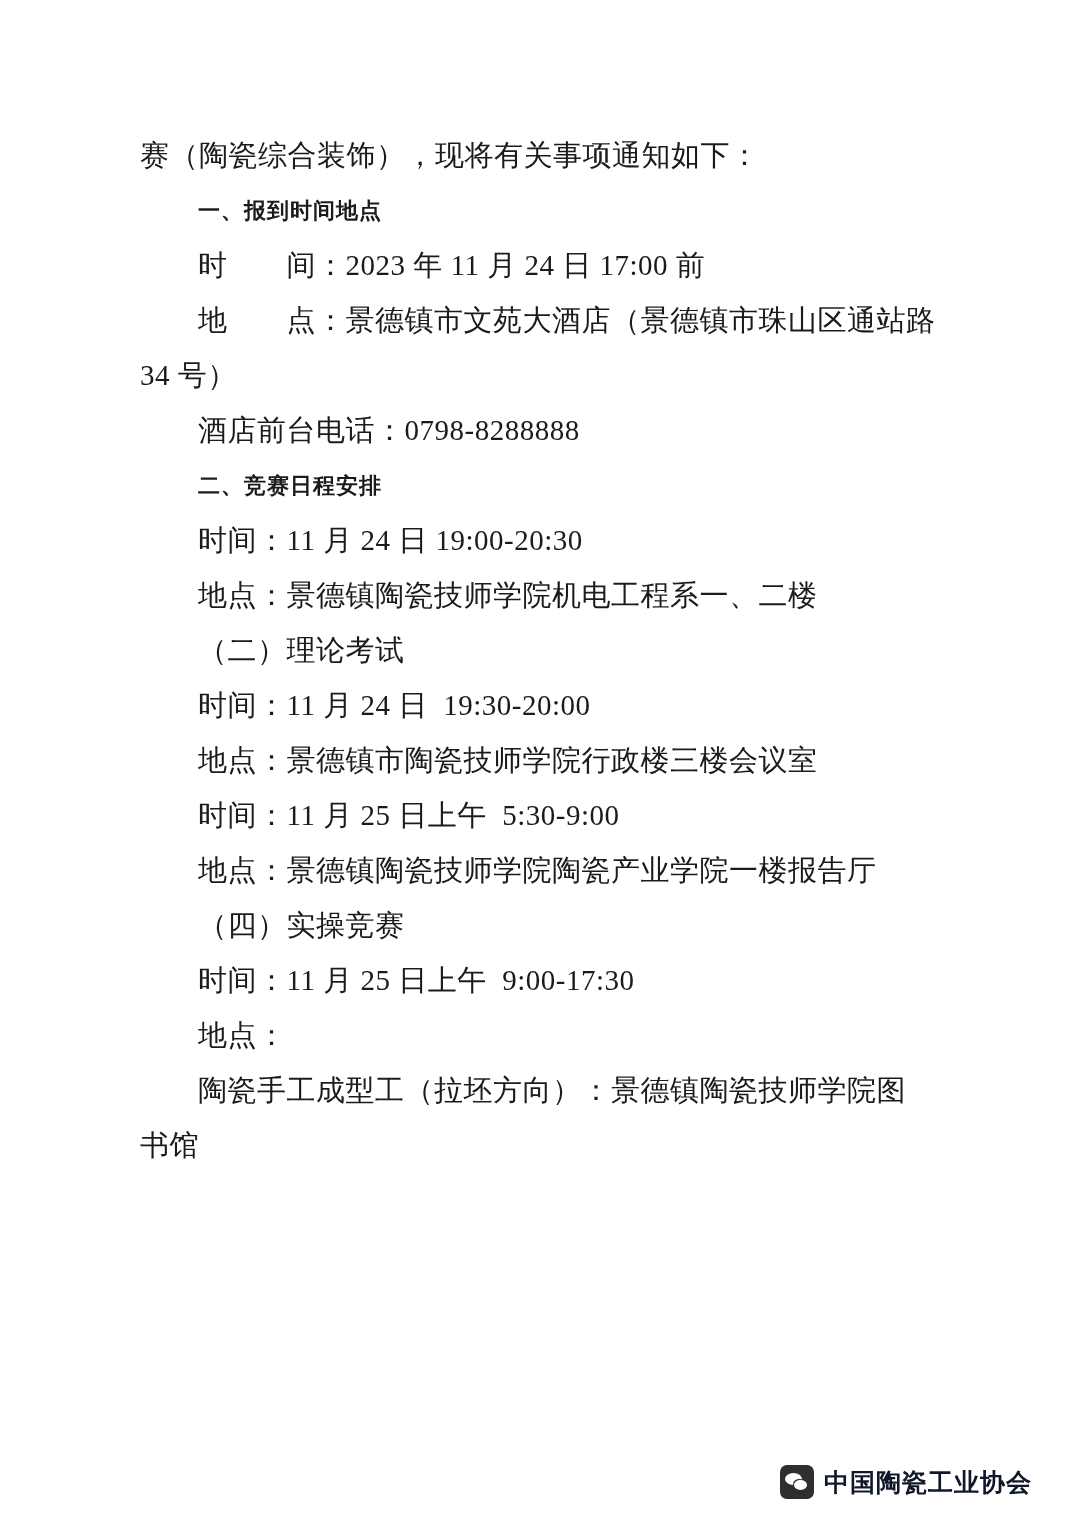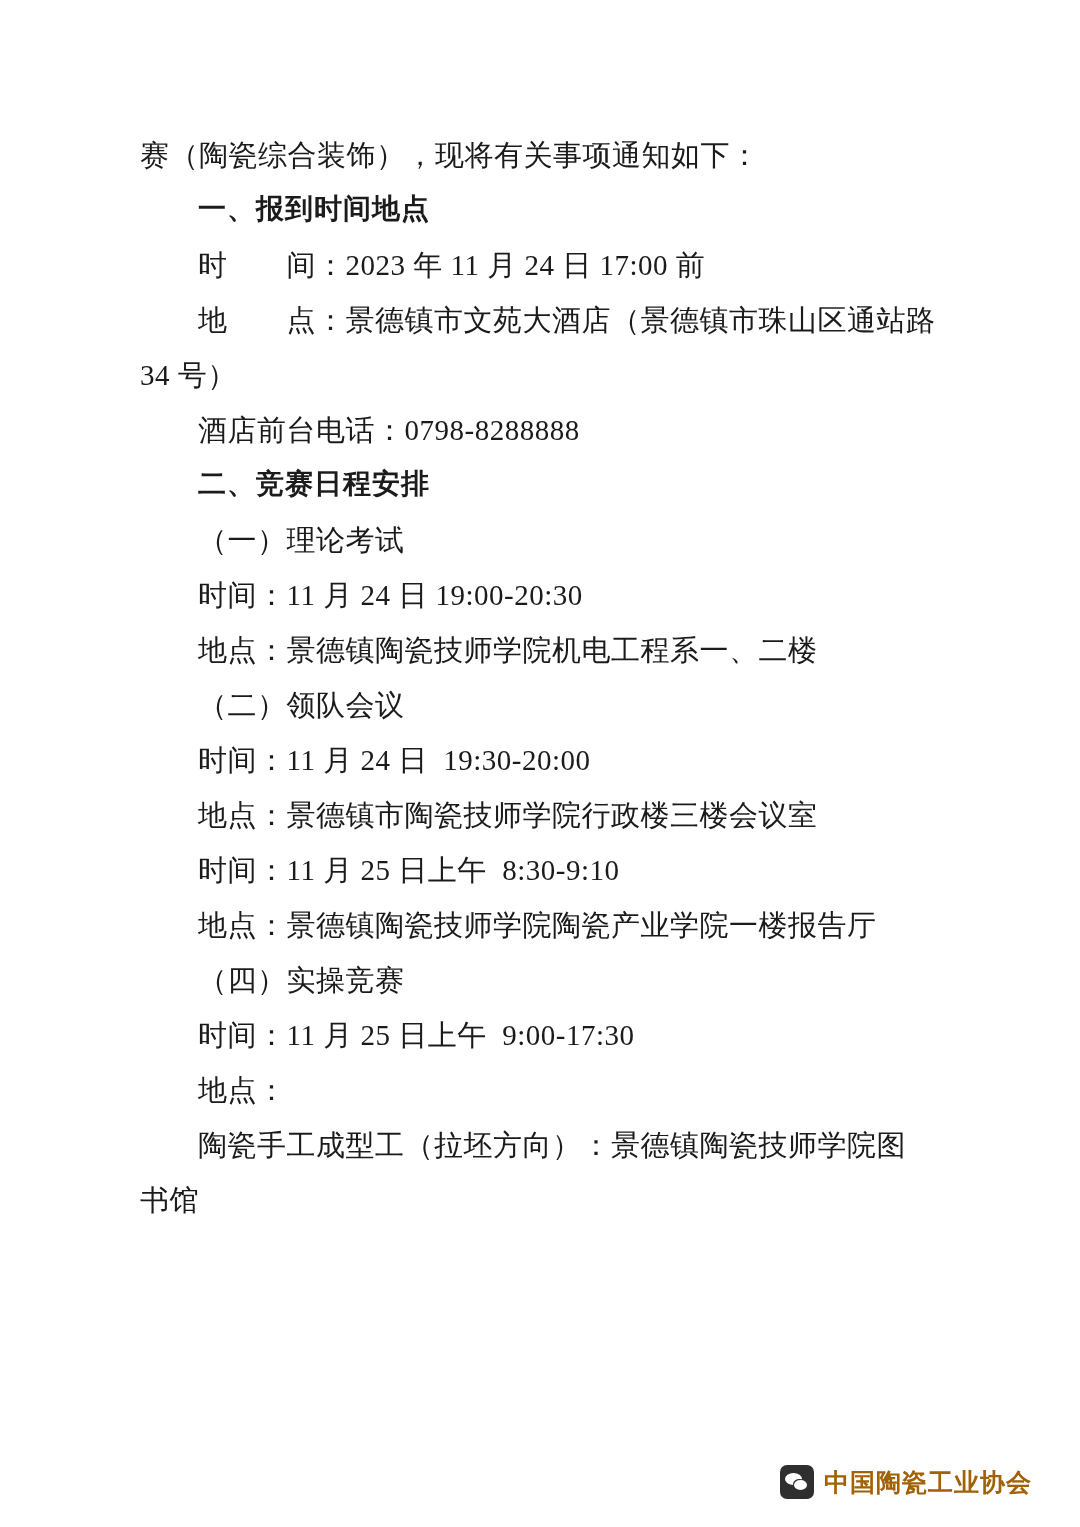--- a/index.html
+++ b/index.html
@@ -32,22 +32,22 @@
   .line {
     white-space: pre-wrap;
     margin: 0;
   }
   
   .indent-0 { text-indent: 0; }
   .indent-2 { padding-left: 58px; }
   .indent-3 { padding-left: 140px; }
   .heading {
     font-weight: bold;
-    font-family: Liberation Mono, monospace;
-    font-size: 28px;
+    font-family: Liberation Serif, serif;
+    font-size: 22px;
     letter-spacing: 1px;
     padding-left: 58px;
   }
   .sub-heading {
     padding-left: 58px;
   }
   .bold-item {
     font-weight: normal;
     text-align: right;
   }
@@ -87,21 +87,21 @@
     border-radius: 50%;
     background: #ffffff;
     left: 14px;
     top: 15px;
     box-shadow: -1px -1px 0 0 #2f2f2f;
   }
   .footer-text {
     font-family: "Liberation Sans", "DejaVu Sans", sans-serif;
     font-size: 25px;
     font-weight: bold;
-    color: #a16207;
+    color: #0f172a;
     letter-spacing: 1px;
     white-space: nowrap;
     text-align: center;
   }
 </style>
 </head>
 <body>
 
 <div class="page">
   <div class="doc-body">
@@ -112,29 +112,28 @@
 
     <p class="line indent-2">时　　间：2023 年 11 月 24 日 17:00 前</p>
 
     <p class="line indent-2">地　　点：景德镇市文苑大酒店（景德镇市珠山区通站路</p>
     <p class="line indent-0">34 号）</p>
 
     <p class="line indent-2">酒店前台电话：0798-8288888</p>
 
     <p class="line heading">二、竞赛日程安排</p>
 
-    <p class="line sub-heading">（一）理论考试</p>
     <p class="line indent-2">时间：11 月 24 日 19:00-20:30</p>
     <p class="line indent-2">地点：景德镇陶瓷技师学院机电工程系一、二楼</p>
 
-    <p class="line sub-heading">（二）领队会议</p>
+    <p class="line sub-heading">（二）理论考试</p>
     <p class="line indent-2">时间：11 月 24 日  19:30-20:00</p>
     <p class="line indent-2">地点：景德镇市陶瓷技师学院行政楼三楼会议室</p>
 
-    <p class="line indent-2">时间：11 月 25 日上午  8:30-9:10</p>
+    <p class="line indent-2">时间：11 月 25 日上午  5:30-9:00</p>
     <p class="line indent-2">地点：景德镇陶瓷技师学院陶瓷产业学院一楼报告厅</p>
 
     <p class="line sub-heading">（四）实操竞赛</p>
     <p class="line indent-2">时间：11 月 25 日上午  9:00-17:30</p>
     <p class="line indent-2">地点：</p>
 
     <p class="line indent-2"><span class="bold-item">陶瓷手工成型工（拉坯方向）：</span><span>景德镇陶瓷技师学院图</span></p>
     <p class="line indent-0">书馆</p>
 
 

